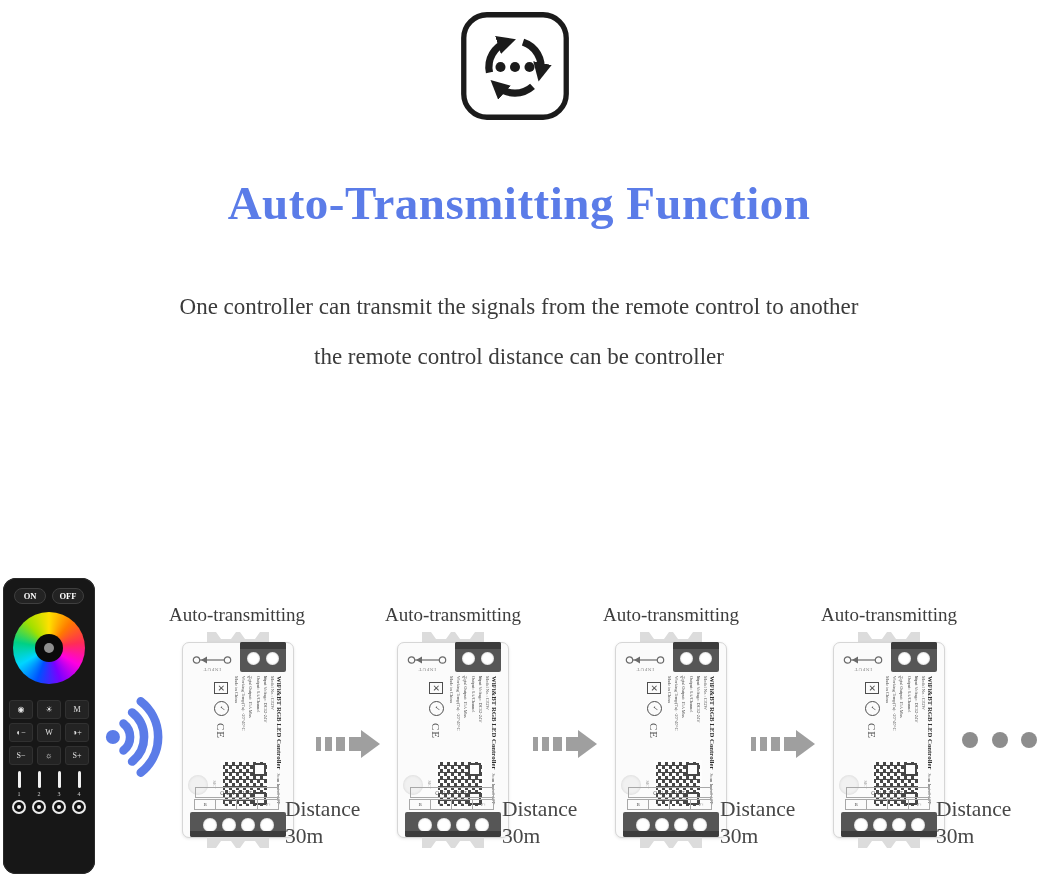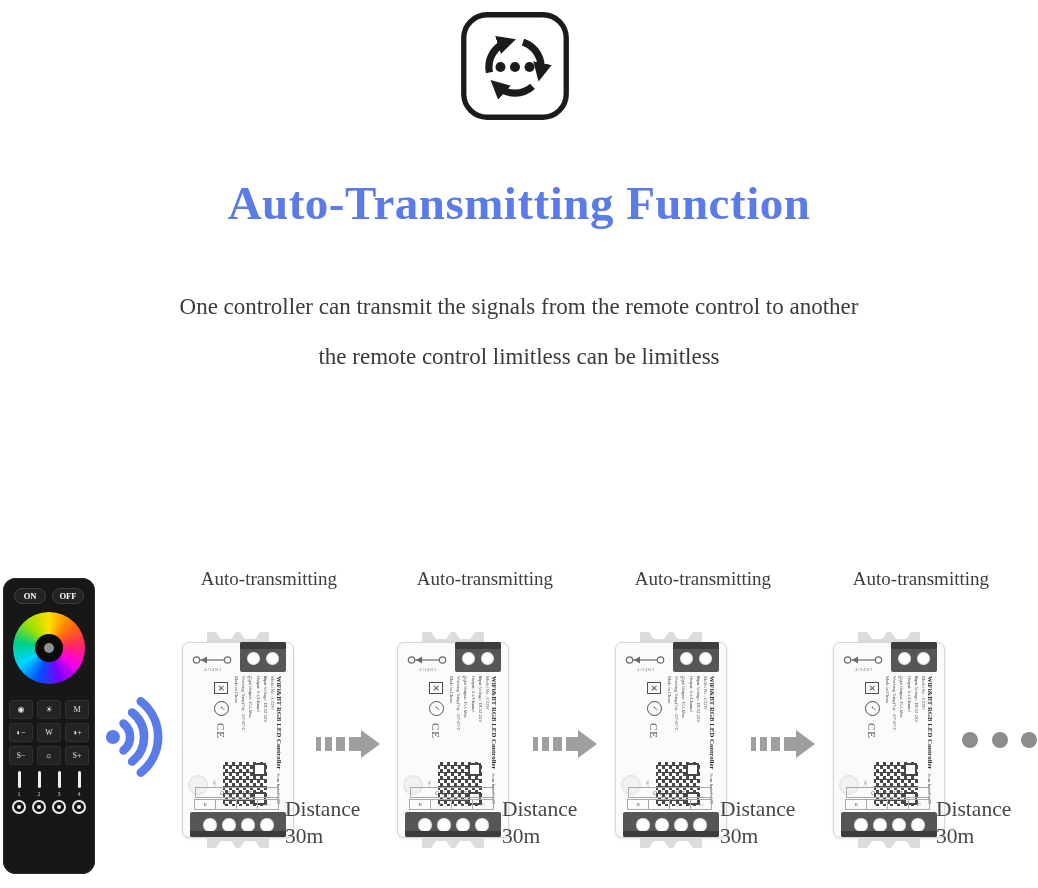--- a/index.html
+++ b/index.html
@@ -9,21 +9,21 @@
   
   .hero-icon{position:absolute;left:457px;top:8px;width:116px;height:116px;}
 
   
   .headline{position:absolute;left:0;top:176px;width:100%;text-align:center;margin:0;
             font-size:47px;font-weight:700;color:#5b7ce8;letter-spacing:.5px;}
   .desc{position:absolute;left:0;top:282px;width:100%;text-align:center;margin:0;
         font-size:23px;color:#3b3b3b;line-height:50px;font-weight:400;}
 
   
-  .auto-label{position:absolute;top:568px;width:200px;text-align:right;
+  .auto-label{position:absolute;top:604px;width:200px;text-align:center;
               font-size:19px;color:#3d3d3d;}
   .distance{position:absolute;top:796px;width:120px;text-align:left;
             font-size:21.5px;color:#474747;line-height:27px;}
   .t-arrow{position:absolute;top:730px;height:28px;display:flex;align-items:center;}
   .t-arrow .dash{background:#9f9f9f;height:14px;margin-right:4px;display:inline-block;}
   .t-arrow .d1{width:5px;} .t-arrow .d2{width:7px;} .t-arrow .d3{width:9px;}
   .t-arrow .shaft{width:12px;height:14px;background:#9f9f9f;}
   .t-arrow .head{width:0;height:0;border-left:19px solid #9f9f9f;
                  border-top:14px solid transparent;border-bottom:14px solid transparent;}
   .dot{position:absolute;top:732px;width:16px;height:16px;border-radius:50%;background:#8d8d8d;}
@@ -117,21 +117,21 @@
       <path d="M 78.1 81.1 A 27 27 0 0 1 41.9 81.1" marker-end="url(#ah)"></path>
       <path d="M 33.6 66.6 A 27 27 0 0 1 51.7 35.3" marker-end="url(#ah)"></path>
       <path d="M 68.3 35.3 A 27 27 0 0 1 86.4 66.6" marker-end="url(#ah)"></path>
     </g>
   </svg>
 
   <h1 class="headline">Auto-Transmitting Function</h1>
 
   <div class="desc">
     <div>One controller can transmit the signals from the remote control to another</div>
-    <div>the remote control limitless can be limitless</div>
+    <div>the remote control distance can be controller</div>
   </div>
 
   <div class="auto-label" style="left:137px">Auto-transmitting</div>
   <div class="auto-label" style="left:353px">Auto-transmitting</div>
   <div class="auto-label" style="left:571px">Auto-transmitting</div>
   <div class="auto-label" style="left:789px">Auto-transmitting</div>
 
   <div class="remote">
     <div class="remote-power">
       <button class="pwr-btn">ON</button>

